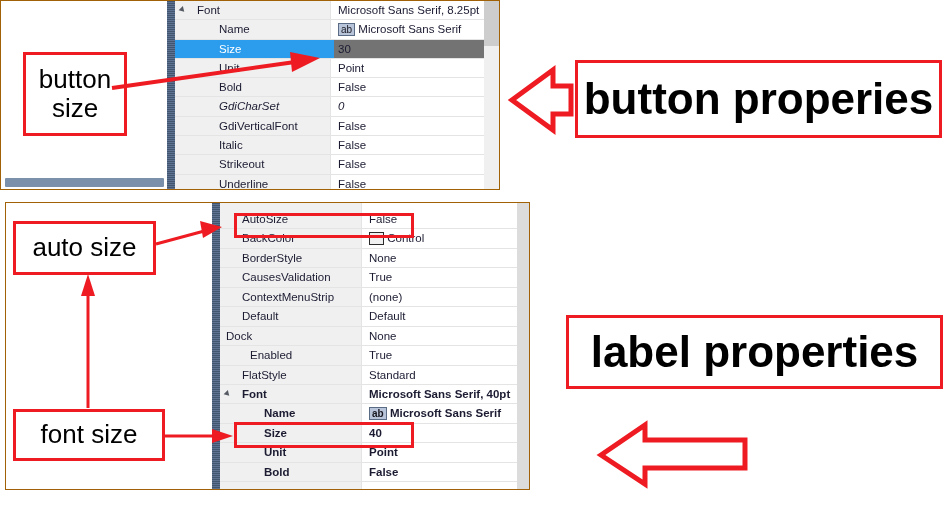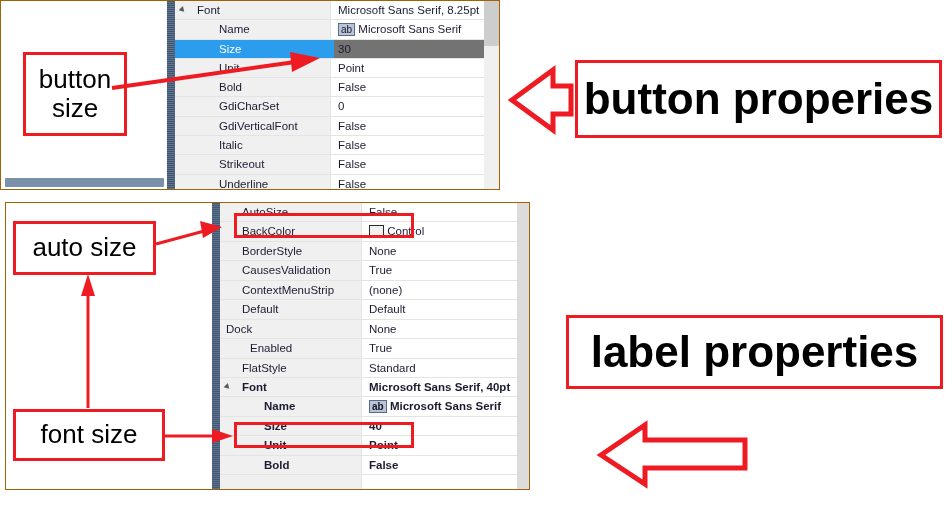--- a/index.html
+++ b/index.html
@@ -176,21 +176,21 @@
             <span class="pg-val" style="left: 159px; right: 15px;"><span>30</span></span>
           </div>
           <div class="pgrow" style="height: 19.3px; line-height: 19.3px;">
             <span class="pg-name" style="left: 44px;">Unit</span>
             <span class="pg-val" style="left: 159px; right: 15px;"><span>Point</span></span>
           </div>
           <div class="pgrow" style="height: 19.3px; line-height: 19.3px;">
             <span class="pg-name" style="left: 44px;">Bold</span>
             <span class="pg-val" style="left: 159px; right: 15px;"><span>False</span></span>
           </div>
-          <div class="pgrow" style="height: 19.3px; line-height: 19.3px;">
+          <div class="pgrow" style="height: 19.3px; line-height: 19.3px; font-style: italic;">
             <span class="pg-name" style="left: 44px;">GdiCharSet</span>
             <span class="pg-val" style="left: 159px; right: 15px;"><span>0</span></span>
           </div>
           <div class="pgrow" style="height: 19.3px; line-height: 19.3px;">
             <span class="pg-name" style="left: 44px;">GdiVerticalFont</span>
             <span class="pg-val" style="left: 159px; right: 15px;"><span>False</span></span>
           </div>
           <div class="pgrow" style="height: 19.3px; line-height: 19.3px;">
             <span class="pg-name" style="left: 44px;">Italic</span>
             <span class="pg-val" style="left: 159px; right: 15px;"><span>False</span></span>
@@ -211,21 +211,21 @@
   </div>
 
   <div class="shot" style="left:5px; top:202px; width:525px; height:288px;">
 
     <div class="designer" style="width:206px;"></div>
 
     <div class="splitter" style="left:206px; width:8px;"></div>
 
     <div class="propgrid" style="left:214px; right:0px;">
       <div class="valcol" style="left:141px; right:12px;"></div>
-      <div id="bot-rows" style="position:relative;">
+      <div id="bot-rows" style="position:relative;margin-top:7px;">
           <div class="pgrow" style="height: 19.45px; line-height: 19.45px;">
             <span class="pg-name" style="left: 22px;">AutoSize</span>
             <span class="pg-val" style="left: 145px; right: 12px;"><span>False</span></span>
           </div>
           <div class="pgrow" style="height: 19.45px; line-height: 19.45px;">
             <span class="pg-name" style="left: 22px;">BackColor</span>
             <span class="pg-val" style="left: 145px; right: 12px;"><span class="color-swatch"></span>  <span>Control</span></span>
           </div>
           <div class="pgrow" style="height: 19.45px; line-height: 19.45px;">
             <span class="pg-name" style="left: 22px;">BorderStyle</span>

